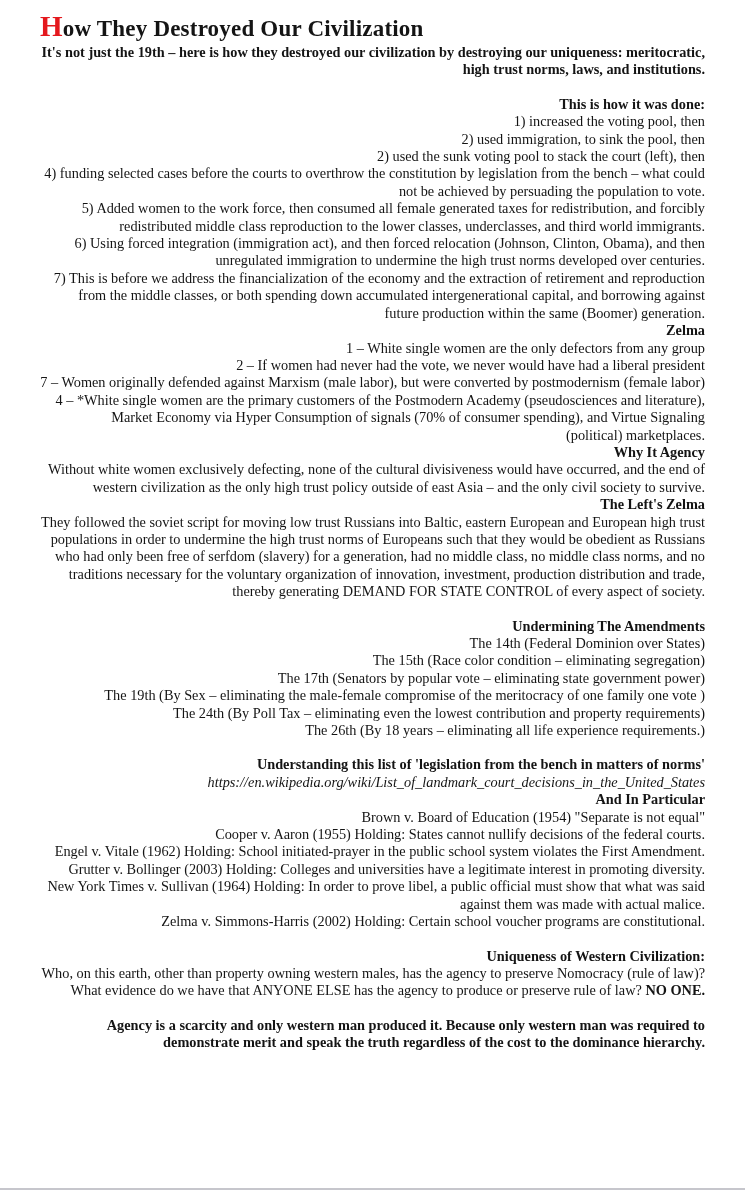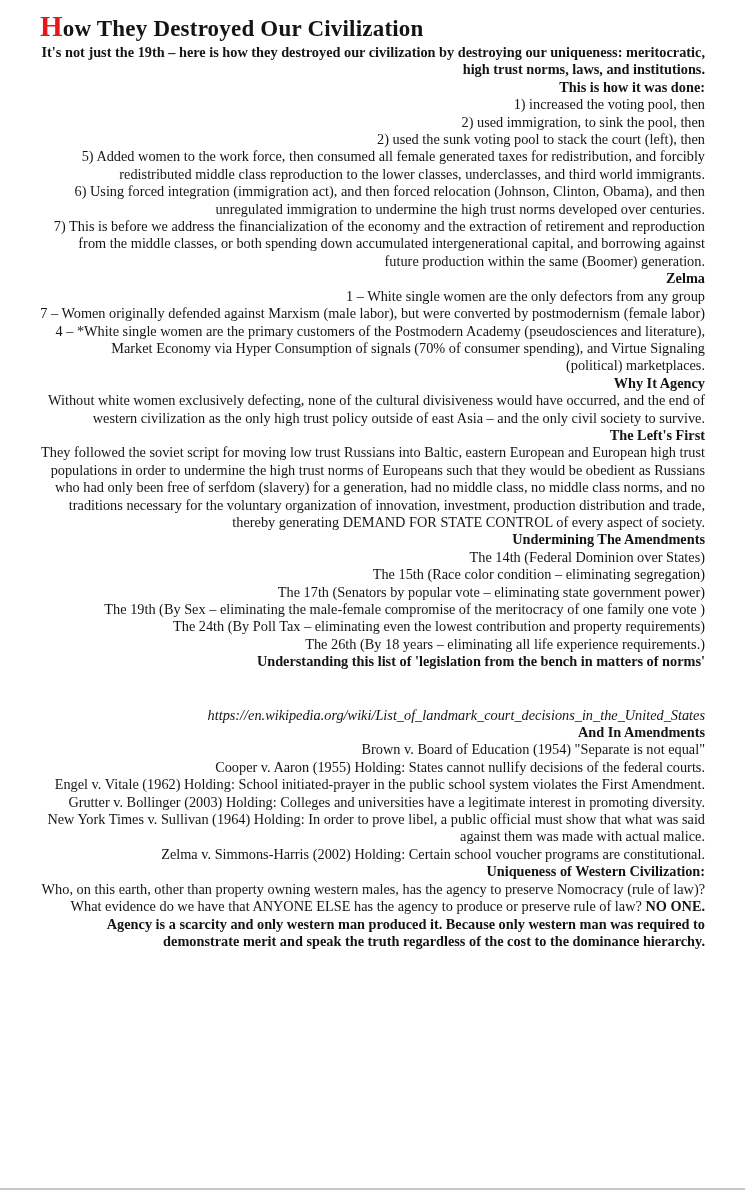--- a/index.html
+++ b/index.html
@@ -23,23 +23,23 @@
     font-weight: bold;
     margin-bottom: 0;
     letter-spacing: 0.2px;
   }
   .title .initial {
     font-size: 29px;
     color: #e4181d;
   }
   p { margin: 0; text-align: right; }
   .b { font-weight: bold; }
-  .i { font-style: italic; margin-top: 36px; }
+  .i { font-style: italic; }
   .hang { padding-left: 17px; text-indent: -17px; }
-  .gap { }
+  .gap { margin-top: 17px; }
   .bottom-line {
     position: absolute;
     left: 0; right: 0;
     top: 1188px;
     height: 2px;
     background: #c6c6cc;
   }
 </style>
 </head>
 <body>
@@ -48,51 +48,53 @@
 
   <h1 class="title"><span class="initial">H</span><span>ow They Destroyed Our Civilization</span></h1>
 
   <p class="hang b">It's not just the 19th – here is how they destroyed our civilization by destroying our uniqueness: meritocratic, high trust norms, laws, and institutions.</p>
 
   <p class="b gap">This is how it was done:</p>
   <div>
     <p class="hang">1) increased the voting pool, then</p>
     <p class="hang">2) used immigration, to sink the pool, then</p>
     <p class="hang">2) used the sunk voting pool to stack the court (left), then</p>
+    <p class="hang">4) funding selected cases before the courts to overthrow the constitution by legislation from the bench – what could not be achieved by persuading the population to vote.</p>
     <p class="hang">5) Added women to the work force, then consumed all female generated taxes for redistribution, and forcibly redistributed middle class reproduction to the lower classes, underclasses, and third world immigrants.</p>
     <p class="hang">6) Using forced integration (immigration act), and then forced relocation (Johnson, Clinton, Obama), and then unregulated immigration to undermine the high trust norms developed over centuries.</p>
     <p class="hang">7) This is before we address the financialization of the economy and the extraction of retirement and reproduction from the middle classes, or both spending down accumulated intergenerational capital, and borrowing against future production within the same (Boomer) generation.</p>
   </div>
 
   <p class="b">Zelma</p>
   <div>
     <p class="hang">1 – White single women are the only defectors from any group</p>
+    <p class="hang">2 – If women had never had the vote, we never would have had a liberal president</p>
     <p class="hang">7 – Women originally defended against Marxism (male labor), but were converted by postmodernism (female labor)</p>
     <p class="hang">4 – *White single women are the primary customers of the Postmodern Academy (pseudosciences and literature), Market Economy via Hyper Consumption of signals (70% of consumer spending), and Virtue Signaling (political) marketplaces.</p>
   </div>
 
   <p class="b">Why It Agency</p>
   <p>Without white women exclusively defecting, none of the cultural divisiveness would have occurred, and the end of western civilization as the only high trust policy outside of east Asia – and the only civil society to survive.</p>
 
-  <p class="b">The Left's First</p>
+  <p class="b">The Left's Zelma</p>
   <p>They followed the soviet script for moving low trust Russians into Baltic, eastern European and European high trust populations in order to undermine the high trust norms of Europeans such that they would be obedient as Russians who had only been free of serfdom (slavery) for a generation, had no middle class, no middle class norms, and no traditions necessary for the voluntary organization of innovation, investment, production distribution and trade, thereby generating DEMAND FOR STATE CONTROL of every aspect of society.</p>
 
   <p class="b gap">Undermining The Amendments</p>
   <div>
     <p>The 14th (Federal Dominion over States)</p>
     <p>The 15th (Race color condition – eliminating segregation)</p>
     <p>The 17th (Senators by popular vote – eliminating state government power)</p>
     <p>The 19th (By Sex – eliminating the male-female compromise of the meritocracy of one family one vote )</p>
     <p>The 24th (By Poll Tax – eliminating even the lowest contribution and property requirements)</p>
     <p>The 26th (By 18 years – eliminating all life experience requirements.)</p>
   </div>
 
   <p class="b gap">Understanding this list of 'legislation from the bench in matters of norms'</p>
   <p class="i">https://en.wikipedia.org/wiki/List_of_landmark_court_decisions_in_the_United_States</p>
-  <p class="b">And In Amendments</p>
+  <p class="b">And In Particular</p>
   <div>
     <p class="hang">Brown v. Board of Education (1954) "Separate is not equal"</p>
     <p class="hang">Cooper v. Aaron (1955) Holding: States cannot nullify decisions of the federal courts.</p>
     <p class="hang">Engel v. Vitale (1962) Holding: School initiated-prayer in the public school system violates the First Amendment.</p>
     <p class="hang">Grutter v. Bollinger (2003) Holding: Colleges and universities have a legitimate interest in promoting diversity.</p>
     <p class="hang">New York Times v. Sullivan (1964) Holding: In order to prove libel, a public official must show that what was said against them was made with actual malice.</p>
     <p class="hang">Zelma v. Simmons-Harris (2002) Holding: Certain school voucher programs are constitutional.</p>
   </div>
 
   <p class="b gap">Uniqueness of Western Civilization:</p>

